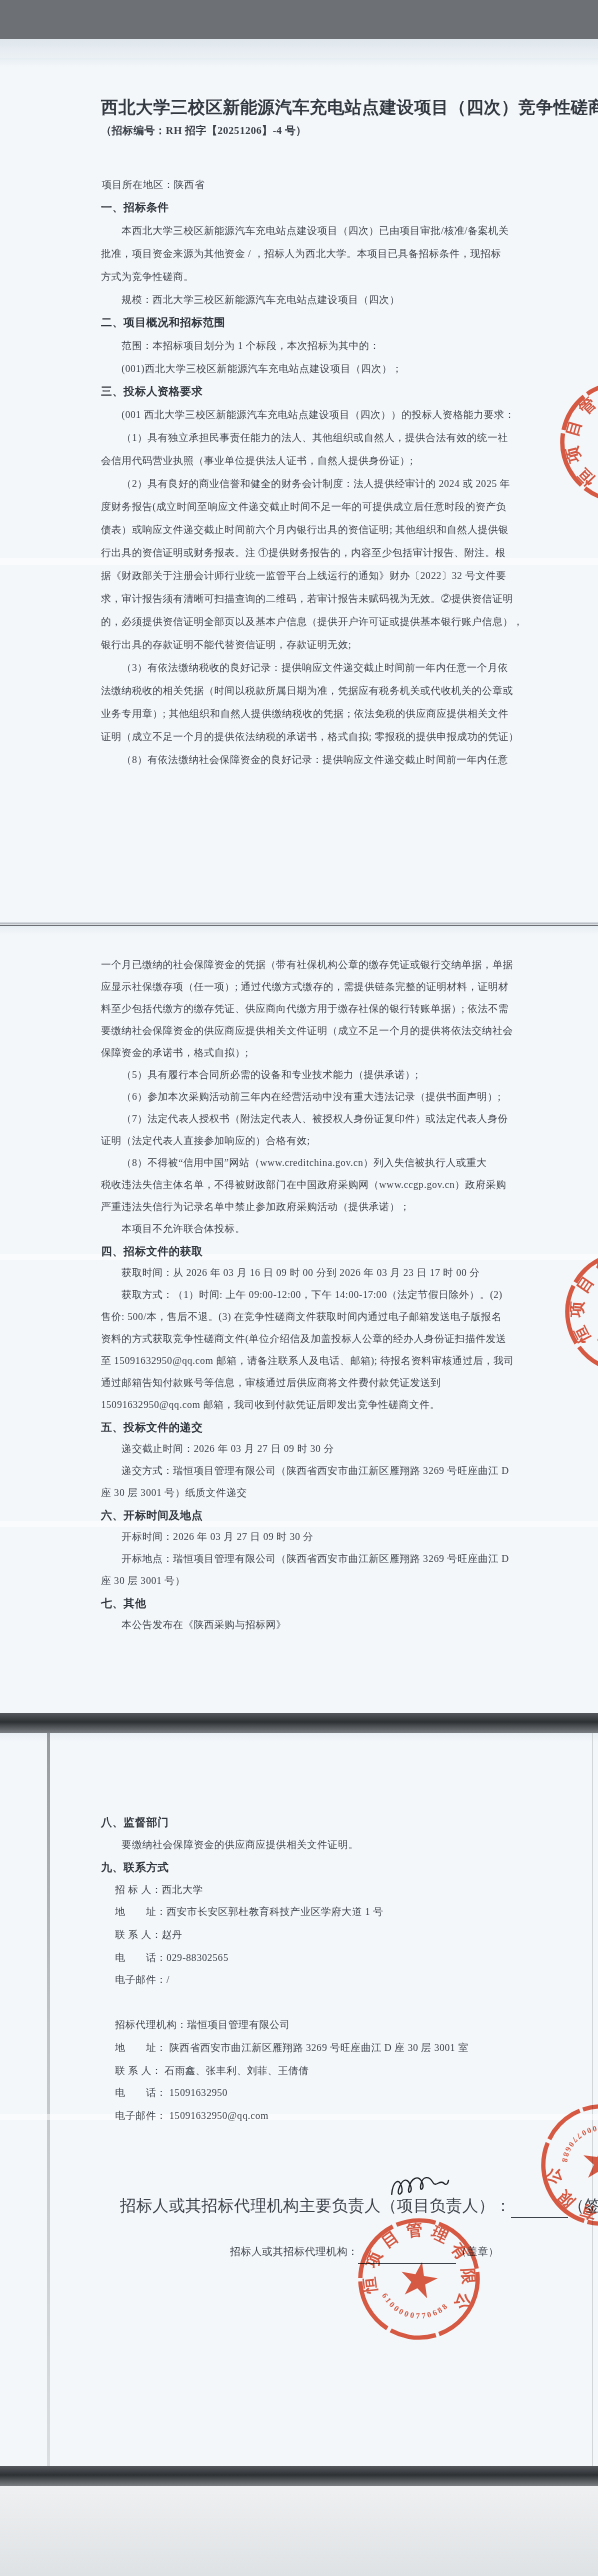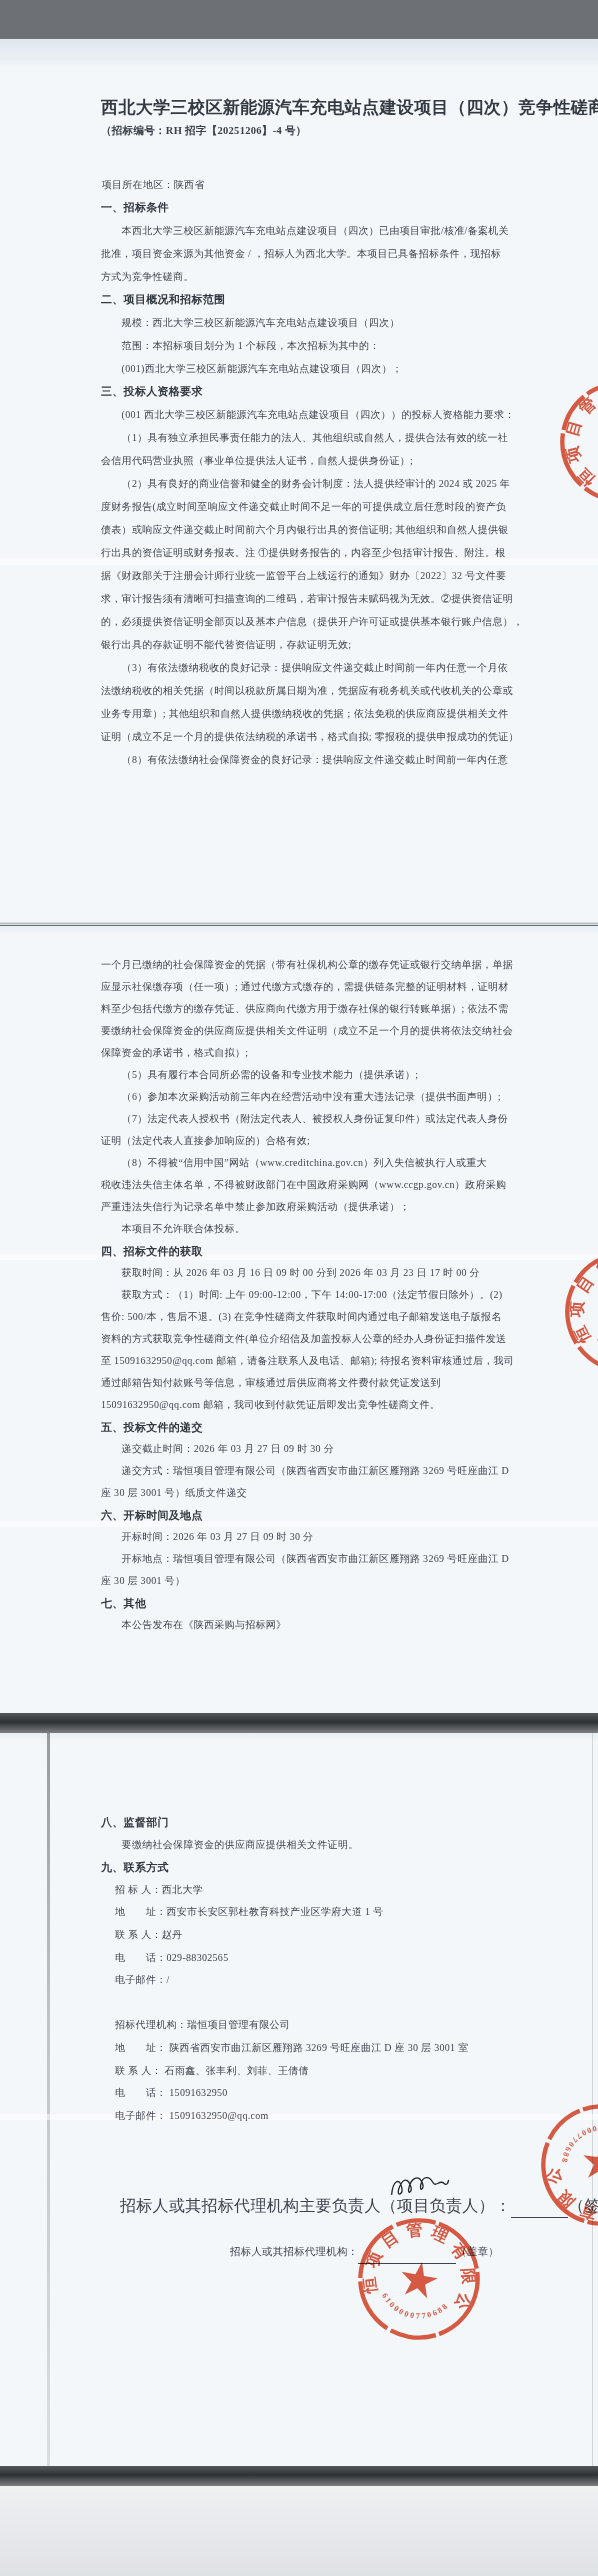--- a/index.html
+++ b/index.html
@@ -112,22 +112,22 @@
   <div class="streak s1"></div>
   <div class="lines">
       <div class="ln ln-title">西北大学三校区新能源汽车充电站点建设项目（四次）竞争性磋商公告</div>
       <div class="ln ln-sub">（招标编号：RH 招字【20251206】-4 号）</div>
       <div class="ln ln-gap"></div>
       <div class="ln ln-meta">项目所在地区：陕西省</div>
       <div class="ln ln-h">一、招标条件</div>
       <div class="ln ln-p">本西北大学三校区新能源汽车充电站点建设项目（四次）已由项目审批/核准/备案机关</div>
       <div class="ln ln-c">批准，项目资金来源为其他资金 / ，招标人为西北大学。本项目已具备招标条件，现招标</div>
       <div class="ln ln-c">方式为竞争性磋商。</div>
+      <div class="ln ln-p">规模：西北大学三校区新能源汽车充电站点建设项目（四次）</div>
       <div class="ln ln-h">二、项目概况和招标范围</div>
-      <div class="ln ln-p">规模：西北大学三校区新能源汽车充电站点建设项目（四次）</div>
       <div class="ln ln-p">范围：本招标项目划分为 1 个标段，本次招标为其中的：</div>
       <div class="ln ln-p">(001)西北大学三校区新能源汽车充电站点建设项目（四次）；</div>
       <div class="ln ln-h">三、投标人资格要求</div>
       <div class="ln ln-p">(001 西北大学三校区新能源汽车充电站点建设项目（四次））的投标人资格能力要求：</div>
       <div class="ln ln-p">（1）具有独立承担民事责任能力的法人、其他组织或自然人，提供合法有效的统一社</div>
       <div class="ln ln-c">会信用代码营业执照（事业单位提供法人证书，自然人提供身份证）;</div>
       <div class="ln ln-p">（2）具有良好的商业信誉和健全的财务会计制度：法人提供经审计的 2024 或 2025 年</div>
       <div class="ln ln-c">度财务报告(成立时间至响应文件递交截止时间不足一年的可提供成立后任意时段的资产负</div>
       <div class="ln ln-c">债表）或响应文件递交截止时间前六个月内银行出具的资信证明; 其他组织和自然人提供银</div>
       <div class="ln ln-c">行出具的资信证明或财务报表。注 ①提供财务报告的，内容至少包括审计报告、附注。根</div>

